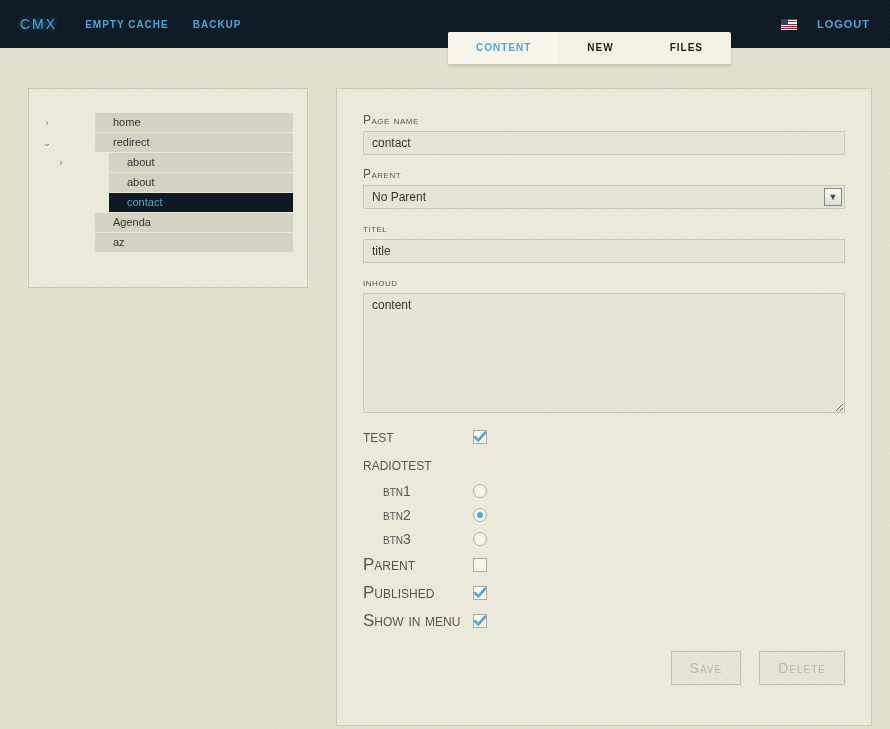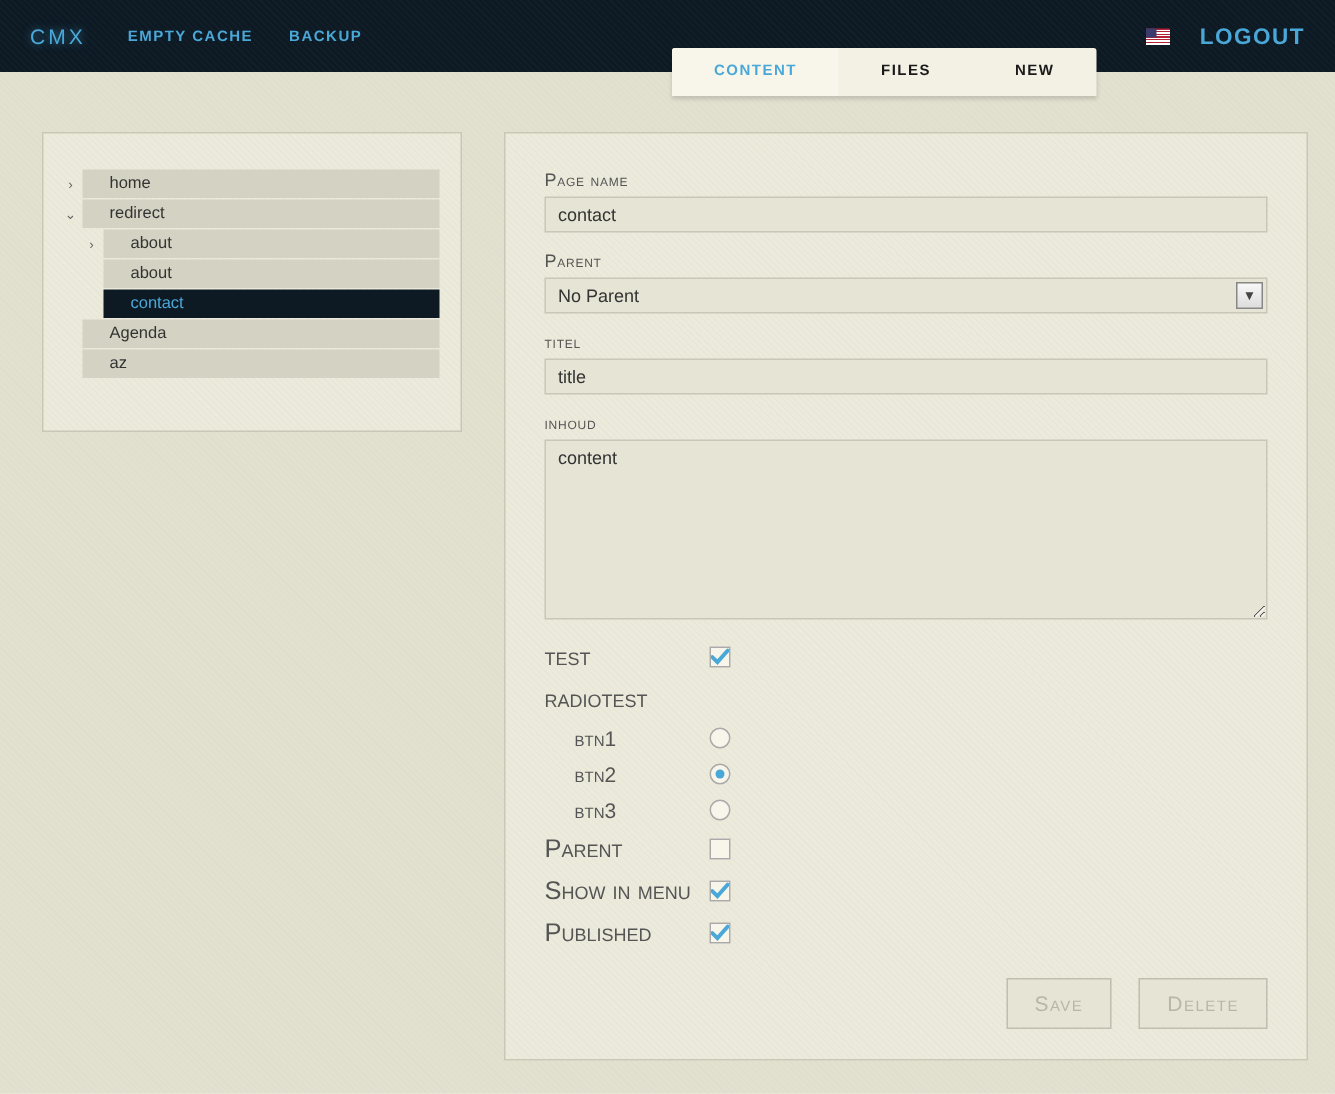--- a/index.html
+++ b/index.html
@@ -46,21 +46,21 @@
     width: 16px; height: 11px;
     background: linear-gradient(to bottom,
       #b22234 0 8%, #fff 8% 16%, #b22234 16% 24%, #fff 24% 32%, #b22234 32% 40%, #fff 40% 48%, #b22234 48% 56%, #fff 56% 64%, #b22234 64% 72%, #fff 72% 80%, #b22234 80% 88%, #fff 88% 100%);
     position: relative;
     margin-right: 20px;
   }
   .flag::after{
     content:"";
     position:absolute; left:0; top:0; width:7px; height:6px; background:#3c3b6e;
   }
-  .logout { color:#4aa8d8; font-size:15px; font-weight:bold; letter-spacing:1px; cursor:pointer; }
+  .logout { color:#4aa8d8; font-size:11px; font-weight:bold; letter-spacing:1px; cursor:pointer; }
 
   
   .tabbar {
     position: absolute;
     top: 32px;
     left: 448px;
     display: flex;
     background: #f3f1e4;
     border-radius: 2px 2px 0 0;
     overflow: hidden;
@@ -109,33 +109,34 @@
     width: 16px;
     text-align: center;
     color: #666;
     font-size: 9px;
   }
   .tree-label {
     flex: 1;
     background: #d4d2c2;
     padding: 3px 18px;
     height: 19px;
+    margin-left: 40px;
   }
   .tree-row.active .tree-label {
     background: #0d1a24;
     color: #4aa8d8;
   }
 
   
   .mainpanel {
     flex: 1;
     border: 1px solid #c9c7b6;
     background: #eceadb;
     background-image: repeating-linear-gradient(45deg, rgba(0,0,0,0.015) 0, rgba(0,0,0,0.015) 1px, transparent 1px, transparent 3px);
-    padding: 24px 26px 20px 26px;
+    padding: 24px 26px 40px 26px;
   }
   .field-label {
     font-variant: small-caps;
     font-size: 12px;
     color: #555;
     margin-bottom: 4px;
     letter-spacing: .5px;
   }
   .text-input, .select-input {
     width: 100%;
@@ -223,22 +224,22 @@
   <div class="logo">CMX</div>
   <div class="toplink">EMPTY CACHE</div>
   <div class="toplink">BACKUP</div>
   <div class="spacer"></div>
   <span class="flag"></span>
   <div class="logout">LOGOUT</div>
 </div>
 
 <div class="tabbar">
   <div class="tab active">CONTENT</div>
+  <div class="tab">NEW</div>
   <div class="tab">FILES</div>
-  <div class="tab">NEW</div>
 </div>
 
 <div class="page">
 
   <div class="sidebar" id="tree">
       <div class="tree-row">
         <div class="tree-toggle">›</div>
         <div class="tree-label">home</div>
       </div>
       <div class="tree-row">
@@ -312,37 +313,37 @@
     </div>
 
     
     <div class="row2">
       <div class="lab">Parent</div>
       <span class="check"></span>
     </div>
 
     
     <div class="row2">
+      <div class="lab">Published</div>
+      <span class="check on">
+          <svg width="14" height="12" viewBox="0 0 14 12">
+            <path d="M1 6 L5 10 L13 1" stroke="#4aa8d8" stroke-width="3" fill="none" stroke-linecap="round"></path>
+          </svg>
+        </span>
+    </div>
+
+    
+    <div class="row2">
       <div class="lab">Show in menu</div>
       <span class="check on">
           <svg width="14" height="12" viewBox="0 0 14 12">
             <path d="M1 6 L5 10 L13 1" stroke="#4aa8d8" stroke-width="3" fill="none" stroke-linecap="round"></path>
           </svg>
         </span>
     </div>
 
-    
-    <div class="row2">
-      <div class="lab">Published</div>
-      <span class="check on">
-          <svg width="14" height="12" viewBox="0 0 14 12">
-            <path d="M1 6 L5 10 L13 1" stroke="#4aa8d8" stroke-width="3" fill="none" stroke-linecap="round"></path>
-          </svg>
-        </span>
-    </div>
-
     <div class="button-row">
       <div class="btn">Save</div>
       <div class="btn">Delete</div>
     </div>
 
   </div>
 </div>
 
 </body></html>

